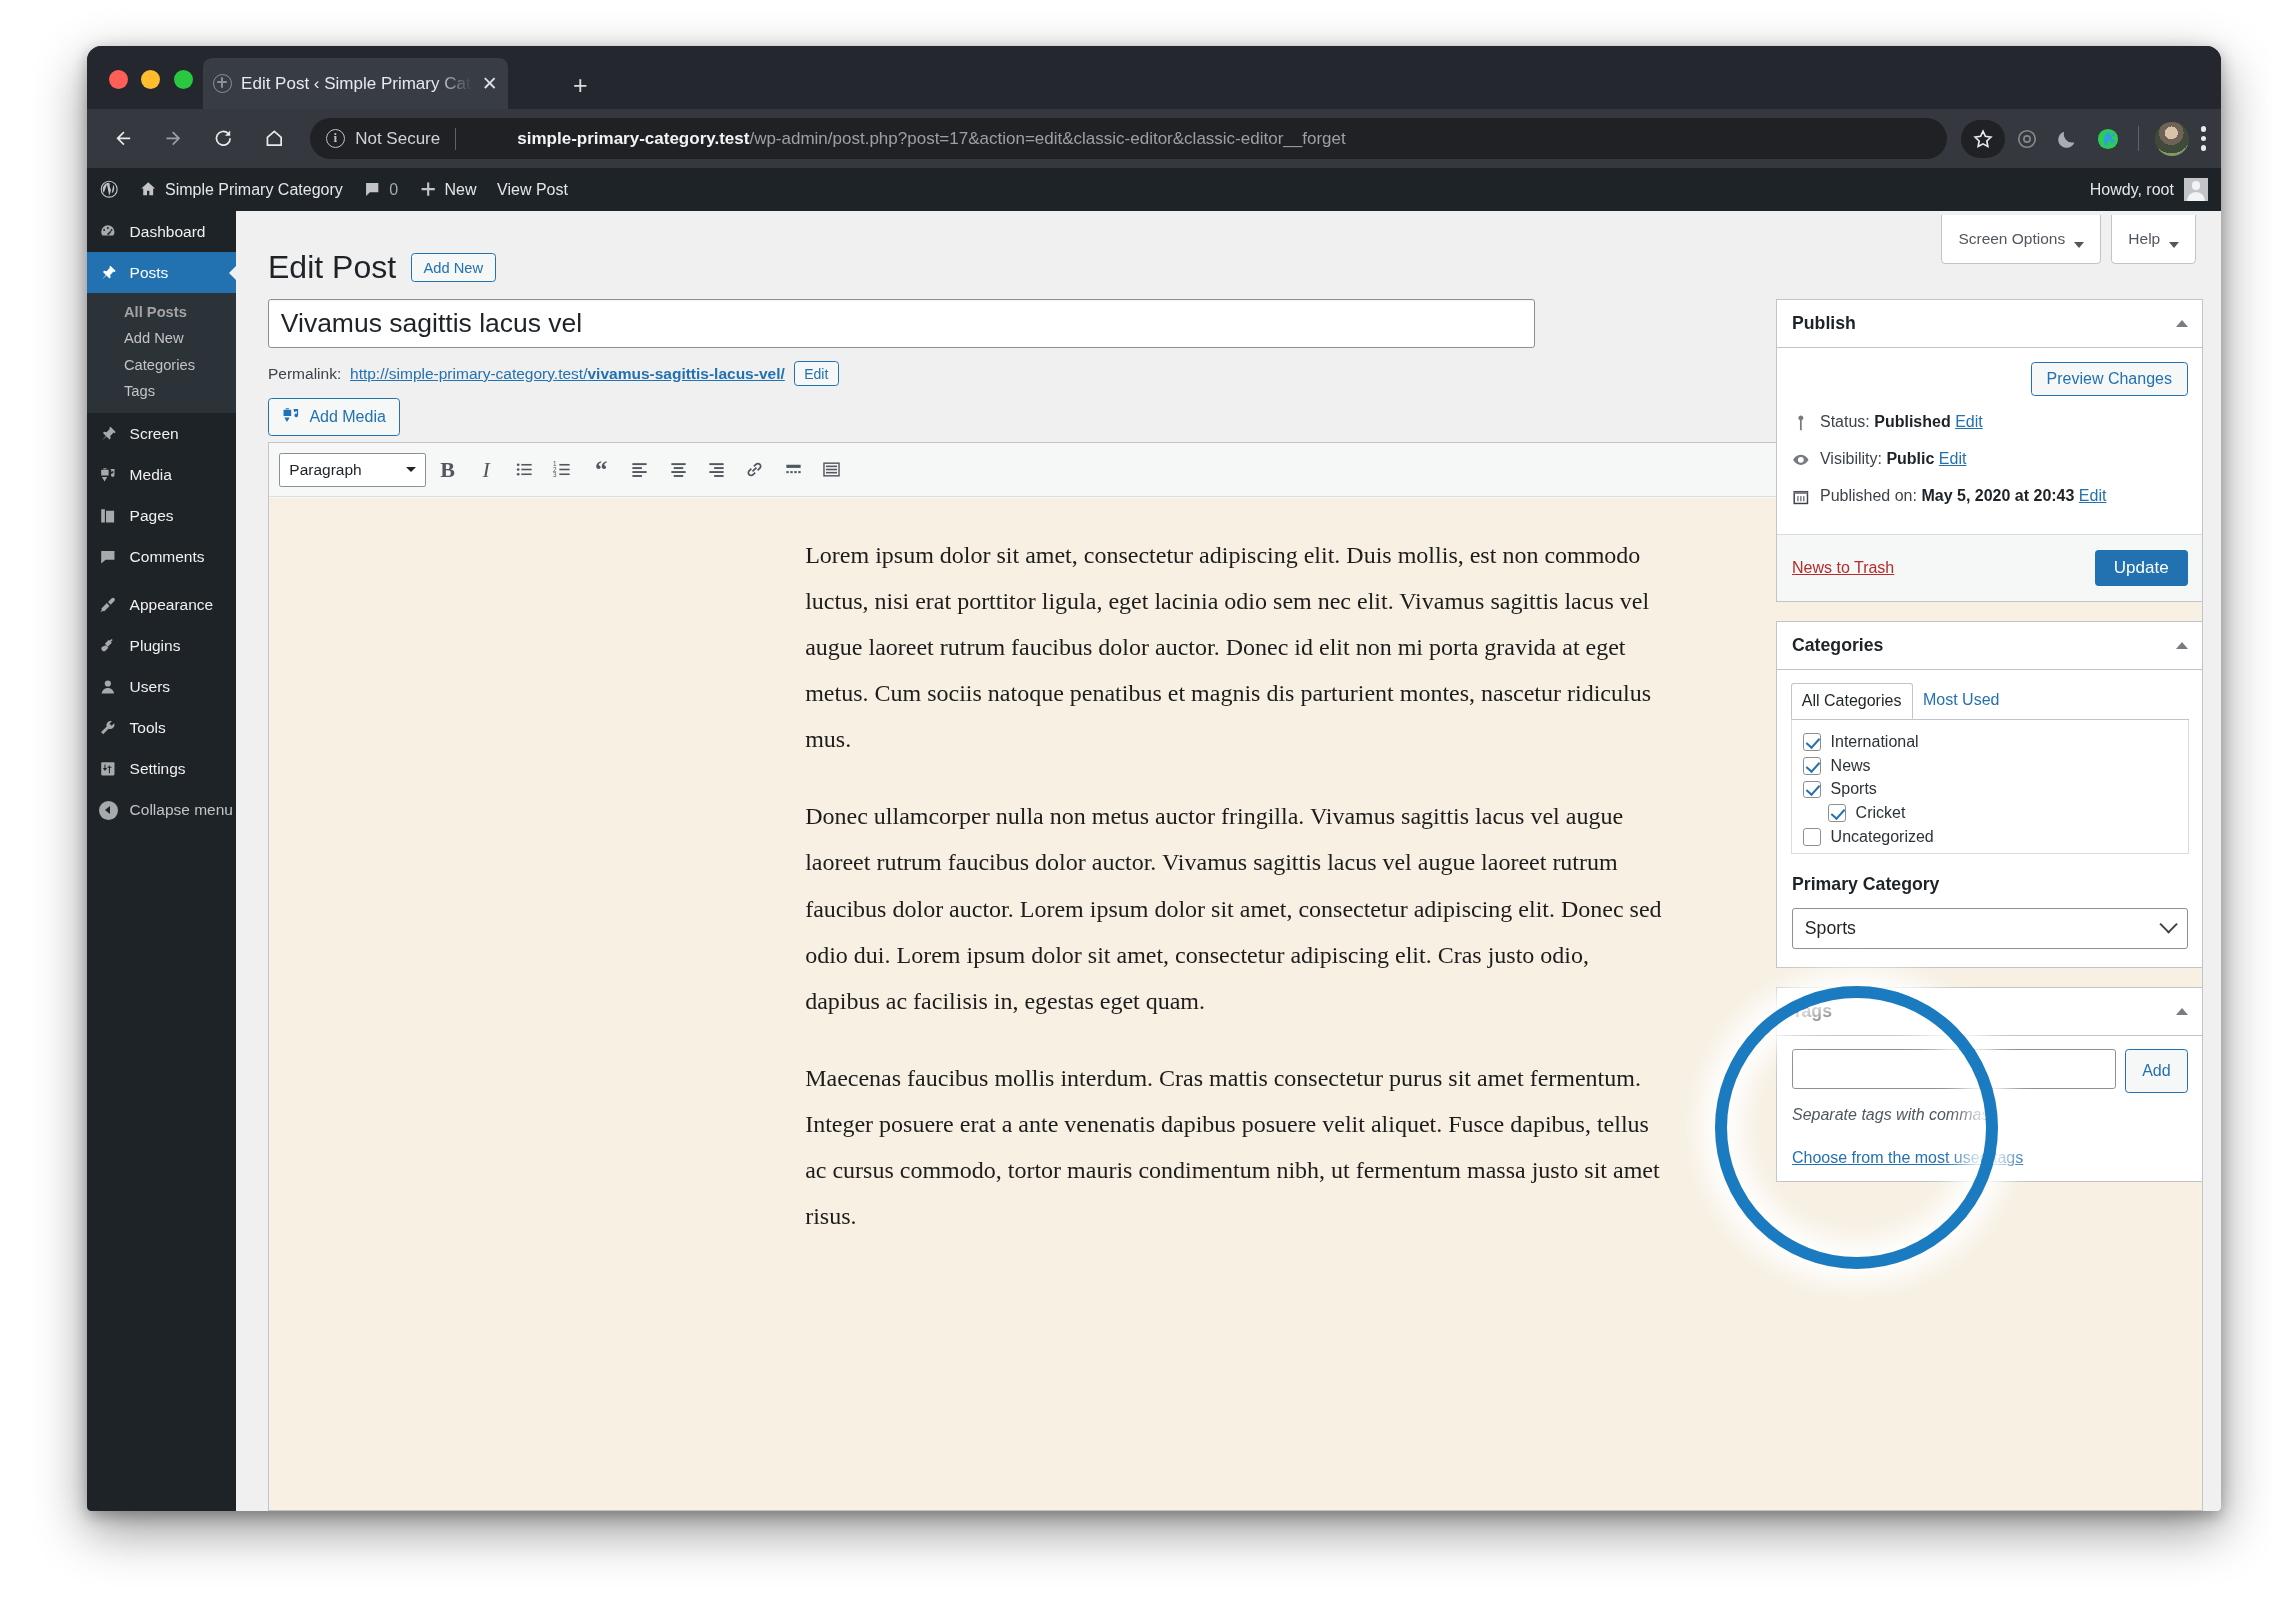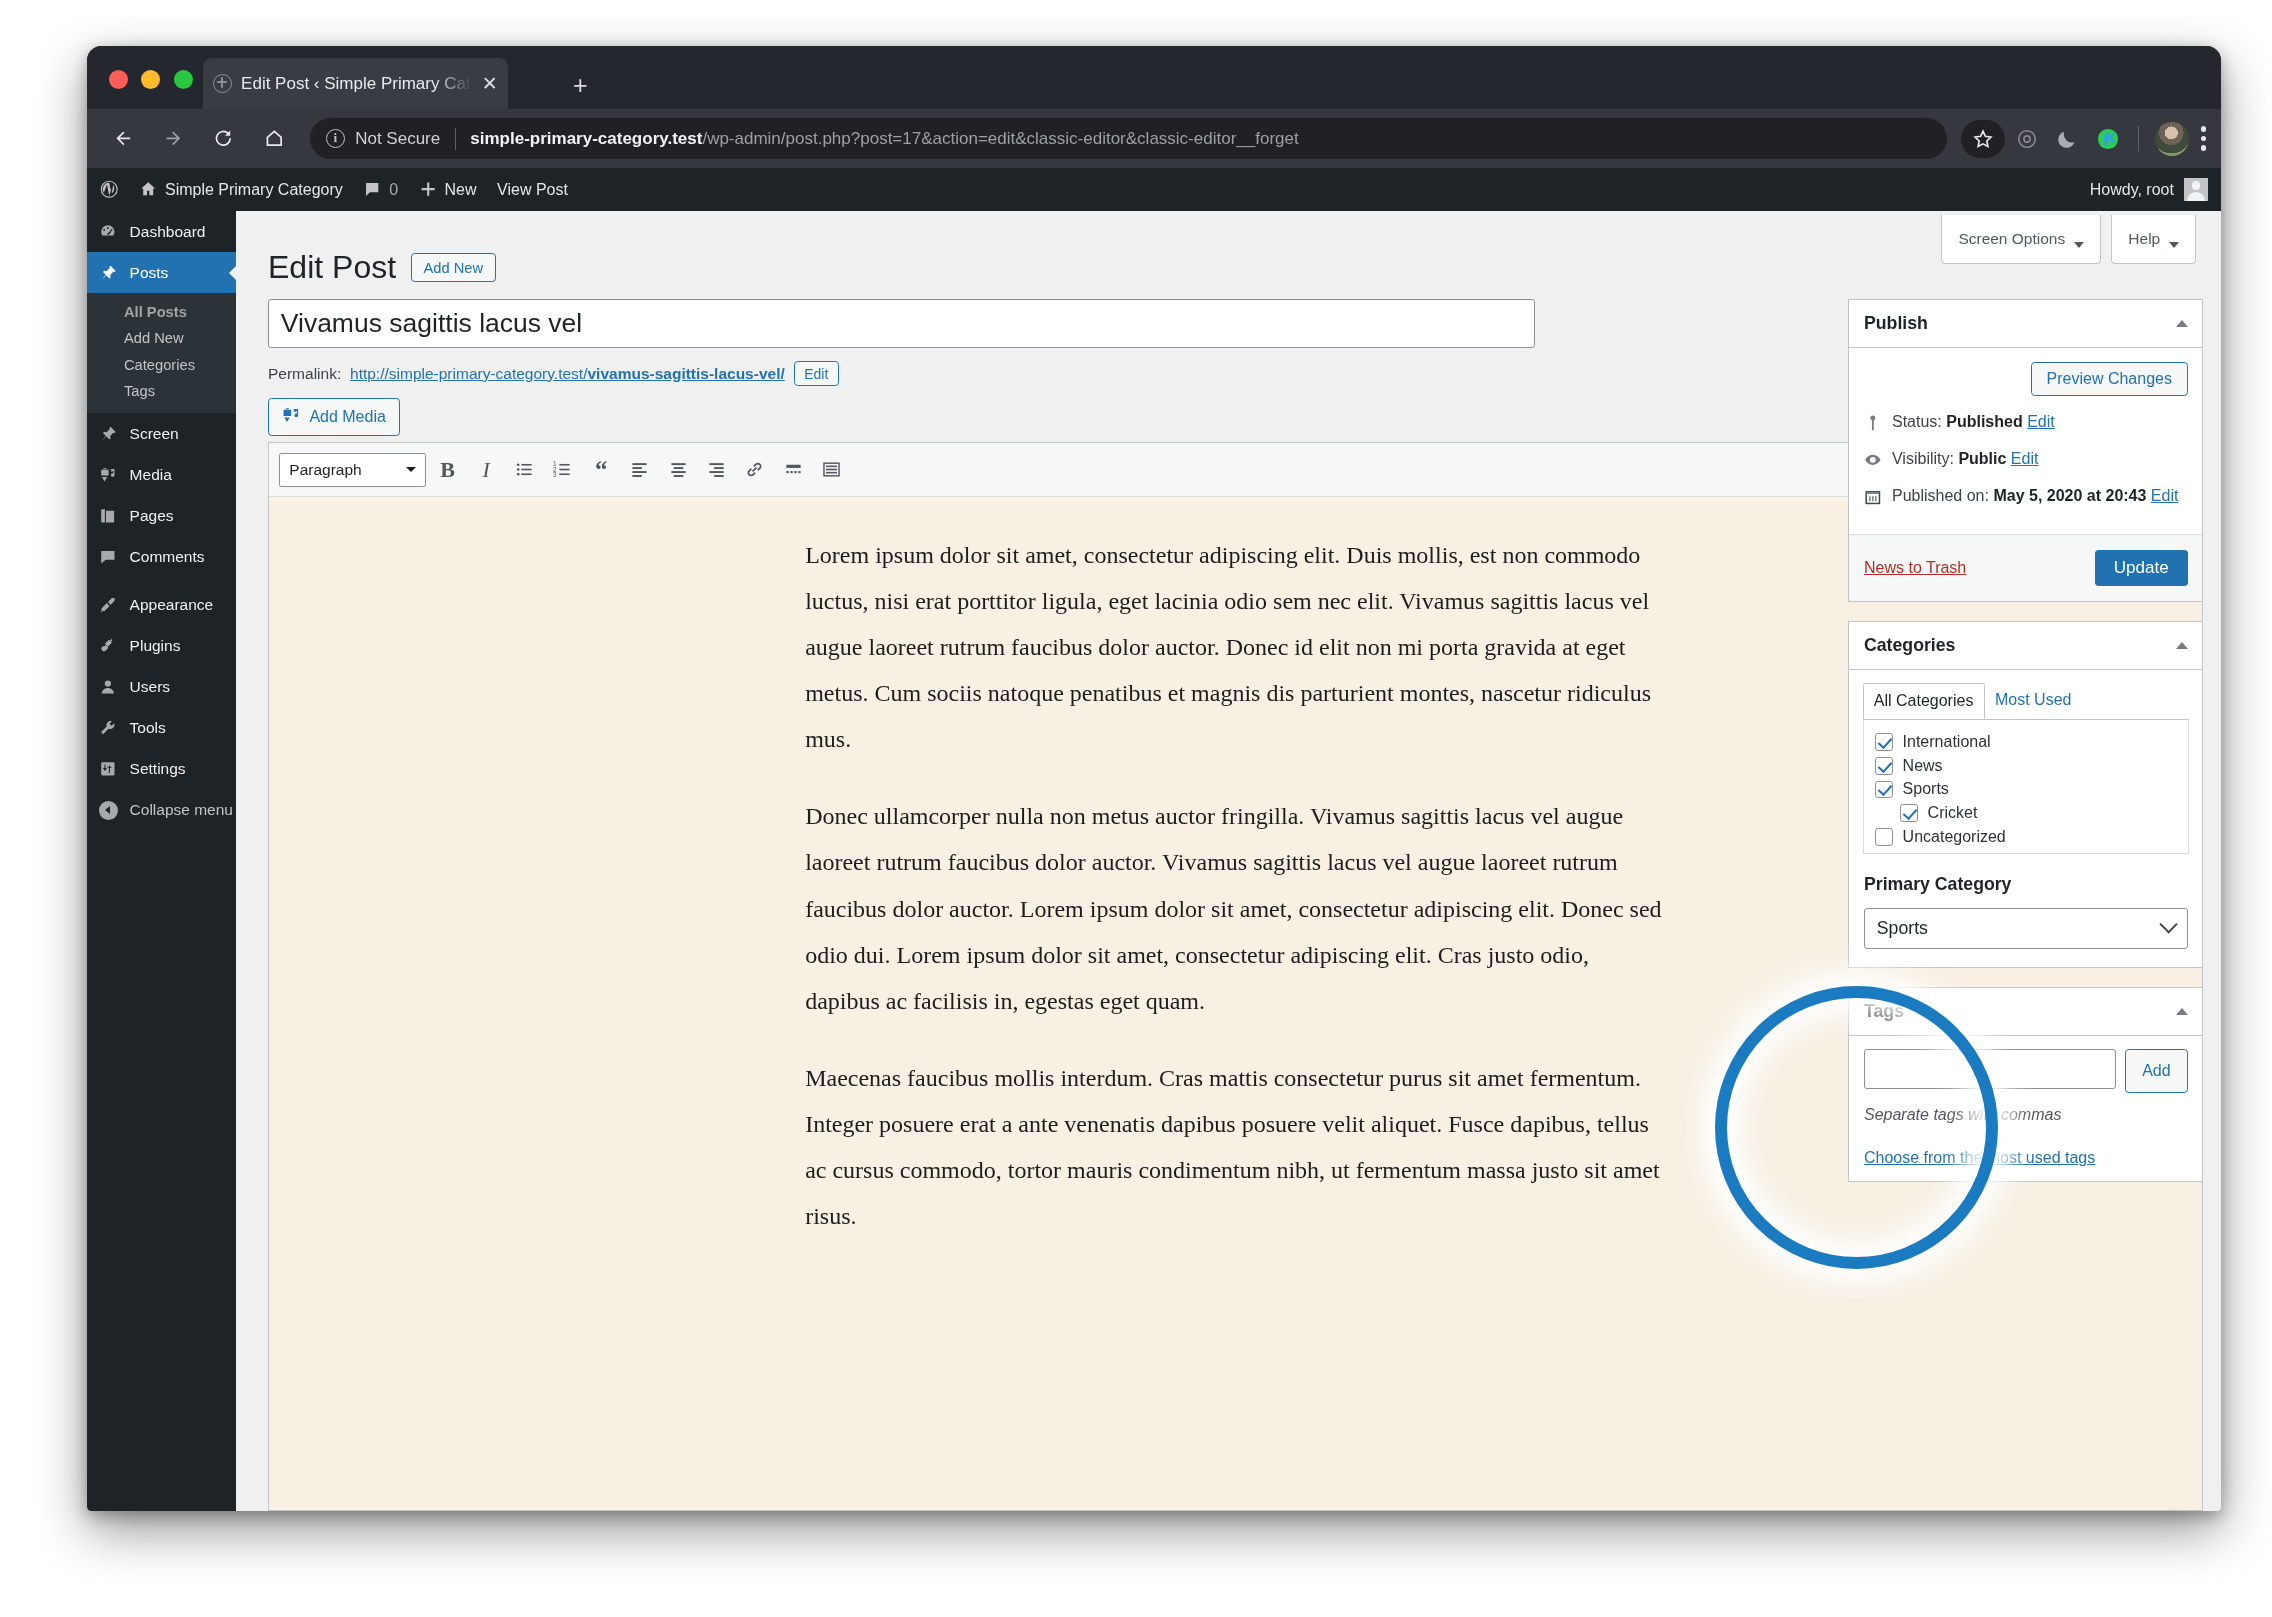--- a/index.html
+++ b/index.html
@@ -98,21 +98,21 @@
     width: 19px; height: 19px; border-radius: 50%;
     border: 1.6px solid #bdc1c6; color: #bdc1c6;
     font-size: 13.2px; line-height: 16px; text-align: center;
     font-family: "Liberation Serif", serif; font-weight: bold;
     margin-right: 10.3px; flex: 0 0 auto;
   }
   #not-secure { color:#cfd2d6; font-size:17px; white-space:nowrap; }
   #url-sep {
     width:0.7px; height:22px; background:#5f6368; margin:0 14.7px; flex:0 0 auto;
   }
-  #url { font-size:17px; white-space:nowrap; overflow:hidden; }
+  #url { font-size:17px; white-space:nowrap; overflow:hidden;margin-left:47px; }
   #url .host { color:#f1f3f4; font-weight:bold; }
   #url .path { color:#9aa0a6; }
 
   .tb-right {
     display:flex; align-items:center; padding-right:11.8px; flex:0 0 auto;
   }
   .tb-btn {
     width:38px; height:38px; margin-left:2.9px;
     display:flex; align-items:center; justify-content:center;
   }
@@ -325,21 +325,21 @@
   }
   #editor-body .para {
     width: 861px; margin: 0 auto 31px auto;
     font-family: "Liberation Serif", serif;
     font-size: 24px; line-height: 1.92; color:#1d1d1d;
   }
 
   
   #postbox-col {
     position:absolute; right: 17.7px; top: 88px;
-    width: 355px;
+    width: 427px;
   }
   .postbox {
     background:#fff; border:0.7px solid #c3c4c7;
     margin-bottom: 19px;
   }
   .pb-head {
     display:flex; align-items:center; justify-content:space-between;
     padding: 13.2px 14.7px; border-bottom:0.7px solid #c3c4c7;
   }
   .pb-title { font-size:17.7px; font-weight:bold; color:#1d2327; }

